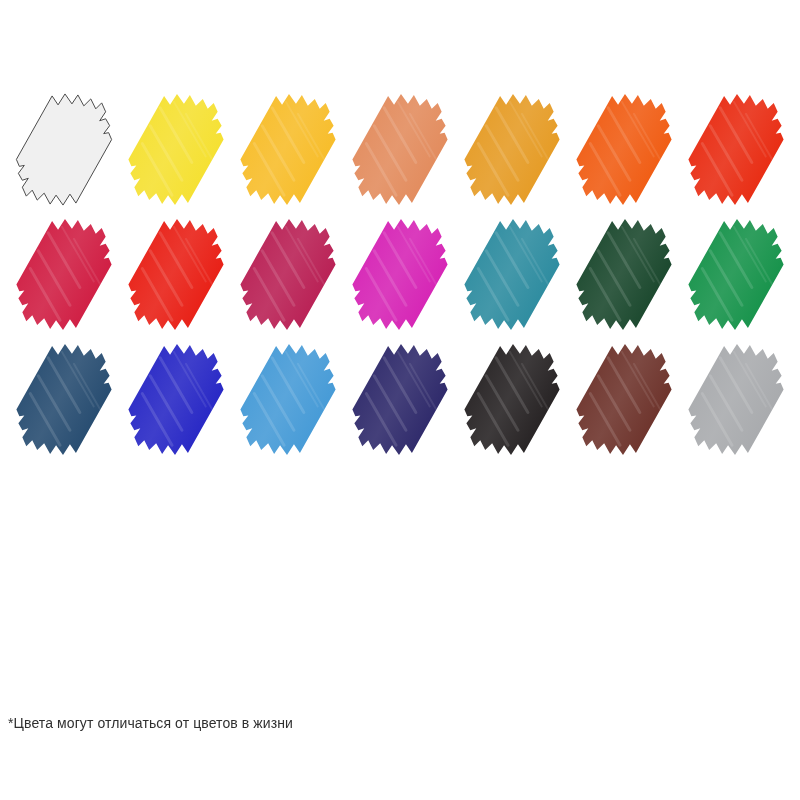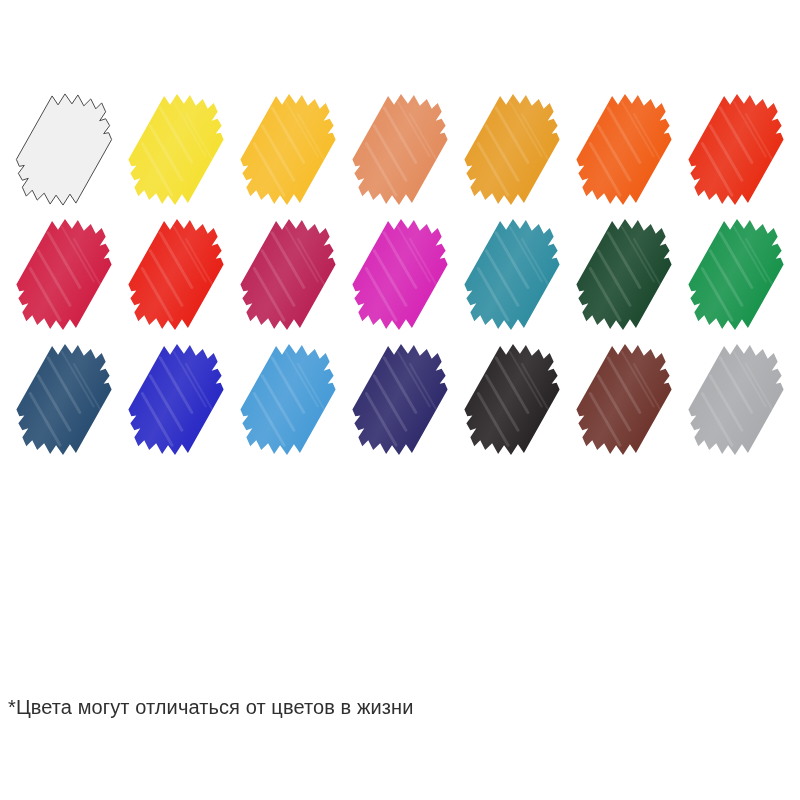--- a/index.html
+++ b/index.html
@@ -47,23 +47,23 @@
     left: 0;
     top: 0;
     width: 112px;
     height: 125px;
     display: block;
   }
 
   .caption {
     position: absolute;
     left: 8px;
-    top: 696px;
+    top: 712px;
     font-family: "Liberation Sans", sans-serif;
-    font-size: 20px;
+    font-size: 14px;
     line-height: 22px;
     color: #2f2f2f;
     letter-spacing: 0.1px;
     white-space: nowrap;
   }
 </style>
 </head>
 <body style="background: rgb(255, 255, 255);">
 
 <div id="swatch-chart">

